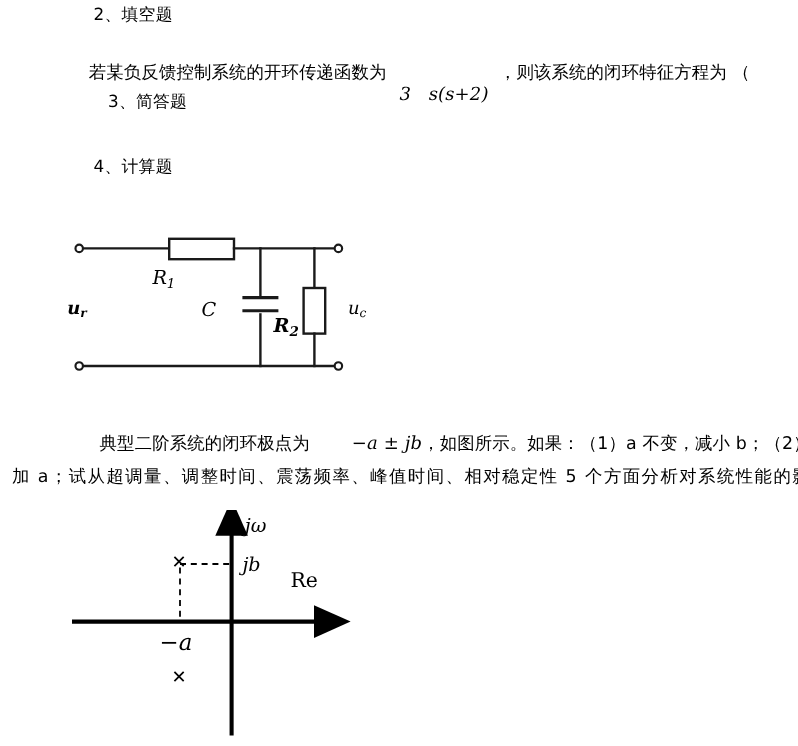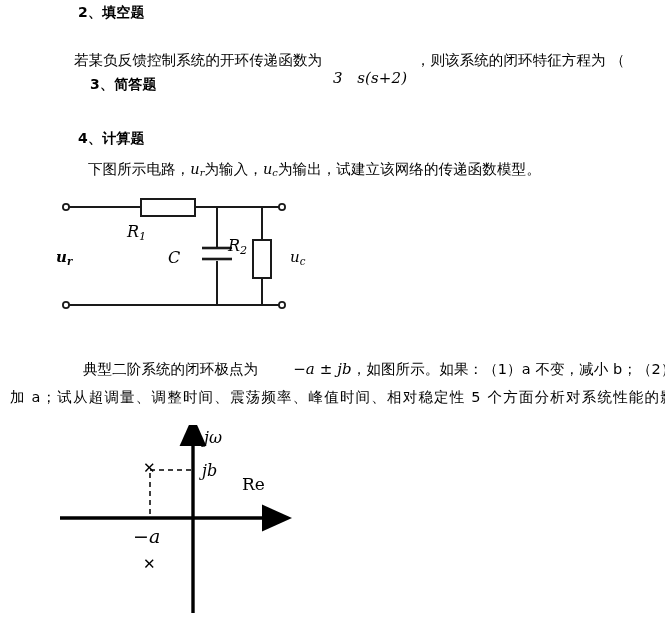--- a/index.html
+++ b/index.html
@@ -16,21 +16,21 @@
     overflow: hidden;
   }
   .page {
     position: relative;
     width: 665px;
     height: 622px;
   }
   .abs { position: absolute; }
 
   .heading {
-    font-weight: bold;
+    font-weight: normal;
     font-size: 14px;
     letter-spacing: 0.2px;
     white-space: nowrap;
   }
   .body-text {
     font-size: 14.5px;
     white-space: nowrap;
     letter-spacing: 0.1px;
   }
   .body-text-wide {
@@ -100,23 +100,20 @@
     <span>，则该系统的闭环特征方程为</span>
     <span>（</span>
     <span style="display:inline-block;width:42px;"></span>
   </div>
 
   <div class="abs heading" style="left:78px; top:76px;margin-left:12px;"><span>3、</span><span>简答题</span></div>
 
 
   <div class="abs heading" style="left:78px; top:130px;"><span>4、</span><span>计算题</span></div>
 
-  <div class="abs body-text" style="left:88px; top:160px;">
-    <span>下图所示电路，</span><span class="mvar">u</span><span class="msub">r</span><span>为输入，</span><span class="mvar">u</span><span class="msub">c</span><span>为输出，试建立该网络的传递函数模型。</span>
-  </div>
 
   <div class="circuit">
     <svg width="300" height="130" viewBox="0 0 300 130" style="position:absolute; left:50px; top:195px;">
       <g stroke="#1a1a1a" stroke-width="2" fill="none" stroke-linecap="square">
 
         <line x1="16" y1="12" x2="91" y2="12"></line>
 
         <rect x="91" y="4" width="54" height="17" fill="#ffffff" stroke="#1a1a1a" stroke-width="2"></rect>
 
         <line x1="145" y1="12" x2="232" y2="12"></line>
@@ -146,21 +143,21 @@
         <circle cx="232" cy="110" r="3.1"></circle>
       </g>
     </svg>
 
     <div class="lbl" style="left:127px; top:222px; font-size:16px;"><span>R</span><span style="font-size:0.7em; vertical-align:-0.25em;">1</span></div>
 
     <div class="lbl" style="left:56px; top:248px; font-size:15px;font-weight:bold;"><span>u</span><span style="font-size:0.68em; vertical-align:-0.25em;">r</span></div>
 
     <div class="lbl" style="left:168px; top:248px; font-size:16px;"><span>C</span></div>
 
-    <div class="lbl" style="left:228px; top:236px; font-size:16px;"><span>R</span><span style="font-size:0.7em; vertical-align:-0.25em;">2</span></div>
+    <div class="lbl" style="left:228px; top:262px; font-size:16px;font-weight:bold;"><span>R</span><span style="font-size:0.7em; vertical-align:-0.25em;">2</span></div>
 
     <div class="lbl" style="left:290px; top:248px; font-size:15px;"><span>u</span><span style="font-size:0.68em; vertical-align:-0.25em;">c</span></div>
   </div>
 
 
   <div class="abs body-text" style="left:55px; top:360px;"><span style="display:inline-block;width:28px;"></span><span>典型二阶系统的闭环极点为</span><span class="mvar" style="font-size:15px;margin-left:35px;">−a ± jb</span><span>，如图所示。如果：（1）a 不变，减小 b；（2）b 不变，增</span></div>
 
   <div class="abs body-text-wide" style="left:10px; top:388px;">加 a；试从超调量、调整时间、震荡频率、峰值时间、相对稳定性 5 个方面分析对系统性能的影响。</div>
 
   <div class="poleplot">

